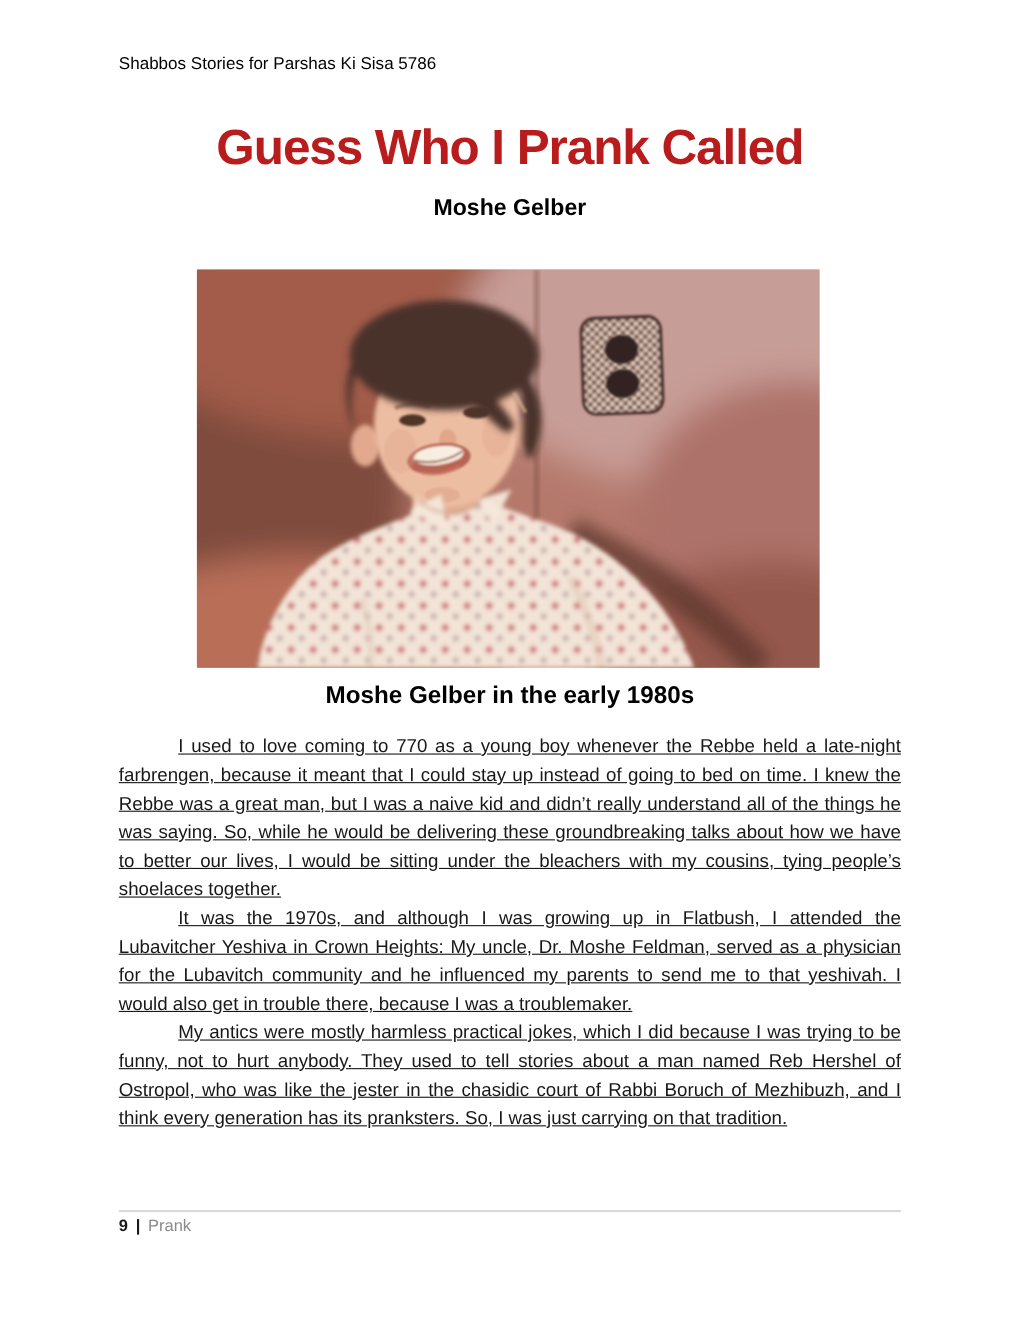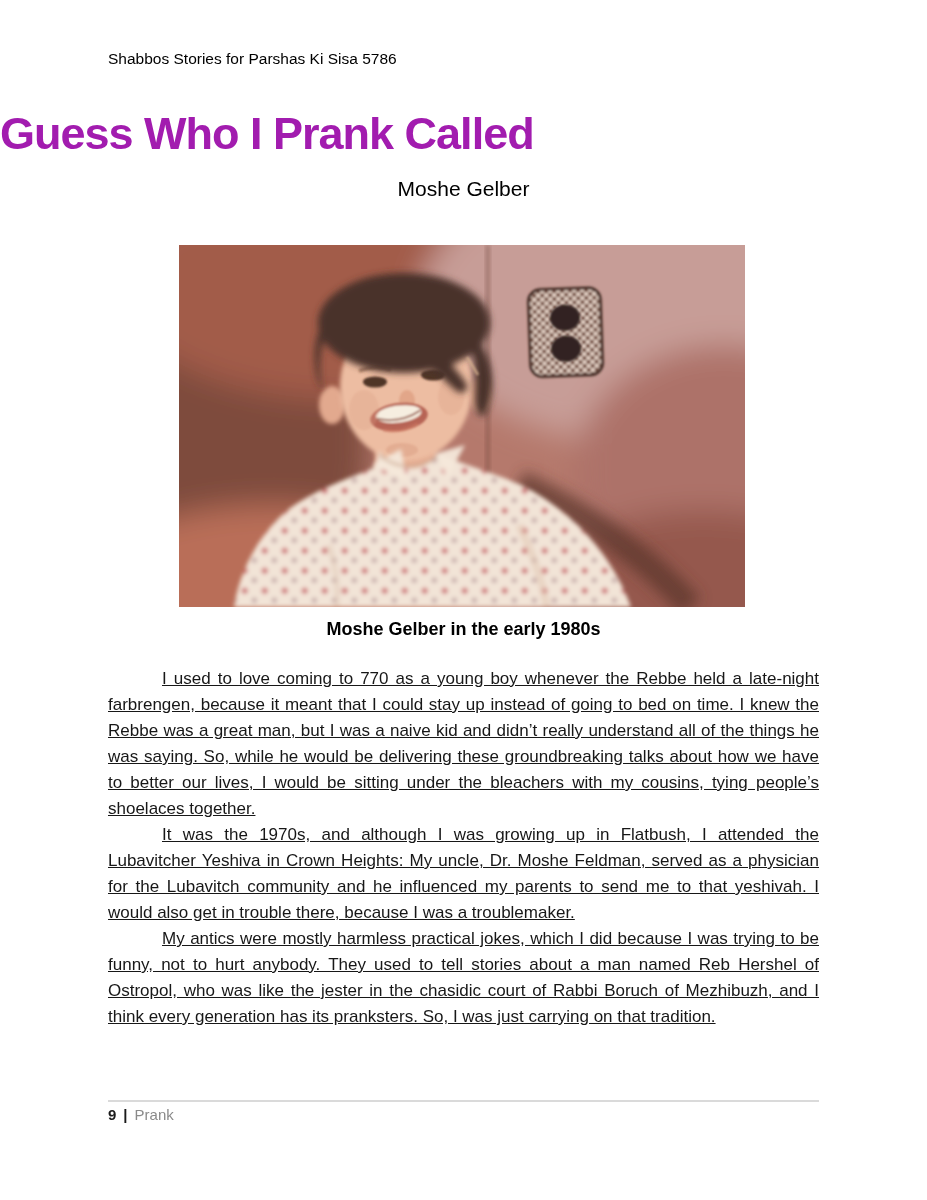--- a/index.html
+++ b/index.html
@@ -5,32 +5,32 @@
   html,body{margin:0;padding:0;background:#ffffff;}
   .page{
     position:relative;width:927px;height:1200px;background:#ffffff;
     font-family:"Liberation Sans",sans-serif;color:#111;overflow:hidden;
   }
   .doc-header{
     position:absolute;left:108px;top:50px;font-size:15.5px;color:#000;
     letter-spacing:0;
   }
   .doc-title{
-    position:absolute;left:0;right:0;top:108px;
-    font-size:45px;font-weight:700;letter-spacing:-1px;color:#a21caf;
+    position:absolute;left:0;right:0;top:108px;text-align:center;
+    font-size:45px;font-weight:700;letter-spacing:-1px;color:#b91c1c;
   }
   .doc-subtitle{
     position:absolute;left:0;right:0;top:177px;text-align:center;
-    font-size:21px;font-weight:400;color:#000;
+    font-size:21px;font-weight:700;color:#000;
   }
   .photo-figure{position:absolute;left:179px;top:245px;width:566px;height:362px;}
   .photo-figure svg{display:block;width:566px;height:362px;}
   .photo-caption{
     position:absolute;left:0;right:0;top:619px;text-align:center;
-    font-size:18px;font-weight:700;color:#000;
+    font-size:22px;font-weight:700;color:#000;
   }
   .body-text{
     position:absolute;left:108px;top:666px;width:711px;
     font-size:17px;line-height:26px;text-align:justify;color:#171717;
   }
   .body-text p{margin:0;text-indent:54px;text-decoration:underline;}
   .footer-rule{
     position:absolute;left:108px;top:1100px;width:711px;height:2px;background:#dadada;
   }
   .page-footer{

